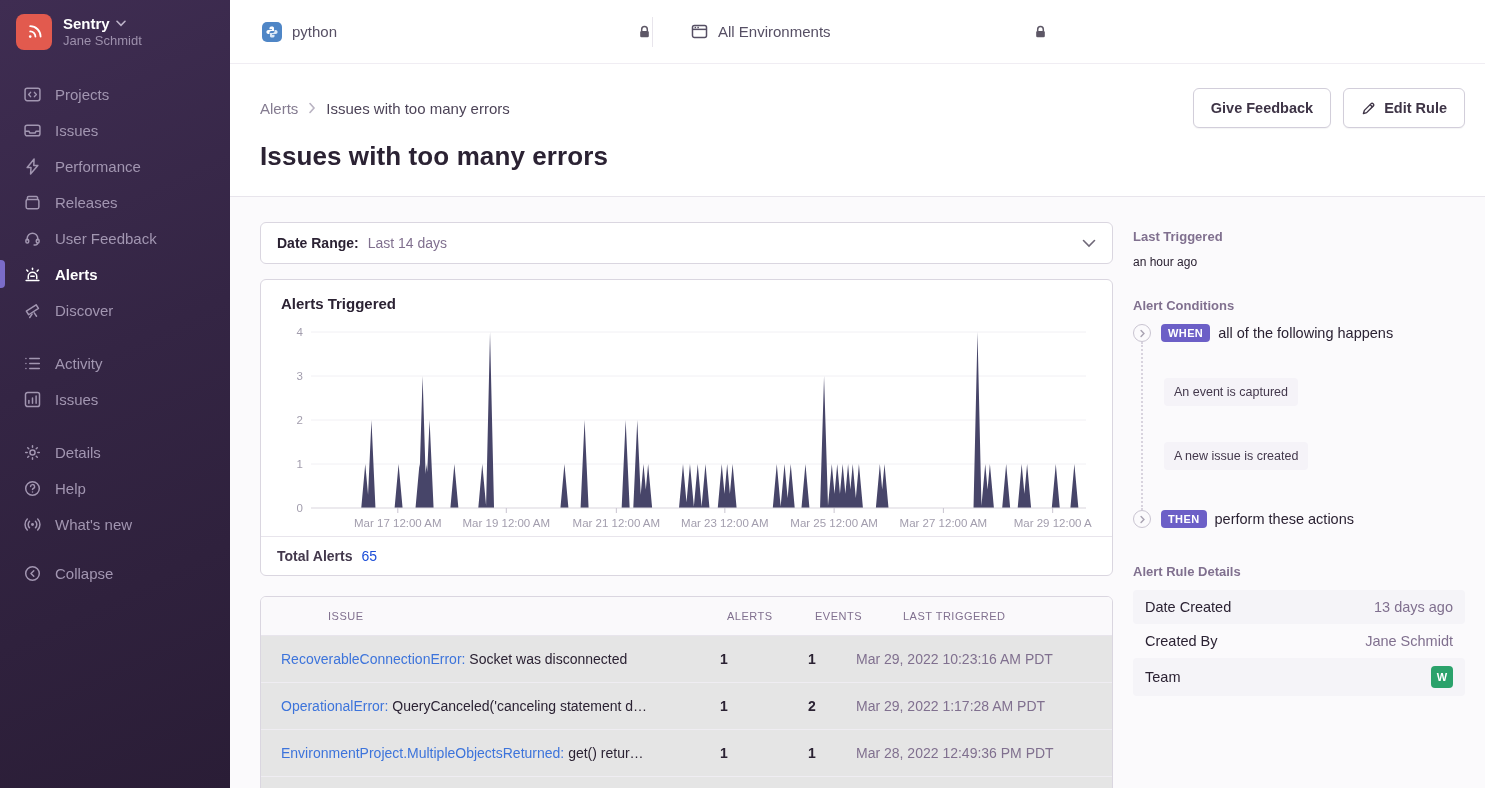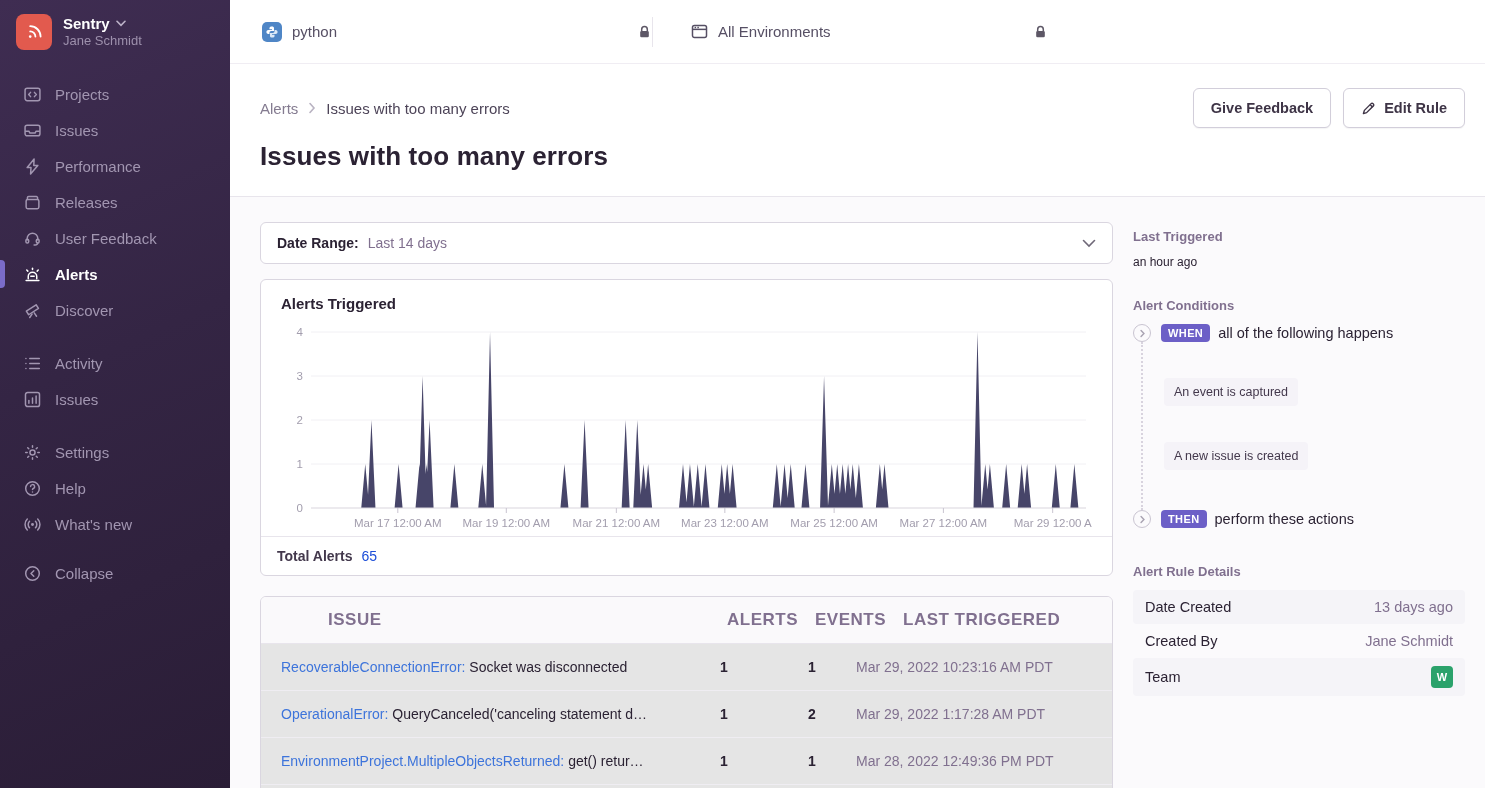--- a/index.html
+++ b/index.html
@@ -67,21 +67,21 @@
   .chart-card{ margin-top:15px; }
   .chart-inner{ padding:15px 20px 2px; }
   .chart-title{ font-size:15px; font-weight:700; color:#2B2233; margin-bottom:6px;}
   .chart-footer{ border-top:1px solid #E8E5EC; padding:11px 16px; display:flex; align-items:center; gap:9px;}
   .cf-label{ font-weight:700; font-size:14px; color:#43384C;}
   .cf-value{ font-size:14px; color:#1d4ed8;}
 
   .issues-card{ margin-top:20px; overflow:hidden; }
   .t-head, .t-row{ display:grid; grid-template-columns:1fr 88px 88px 236px; align-items:center;}
   .t-head{ background:#FAF9FB; border-bottom:1px solid #E8E5EC; padding:13px 20px; }
-  .t-head span{ font-size:17px; font-weight:700; letter-spacing:.5px; color:#80708F;padding-left:47px;}
+  .t-head span{ font-size:11px; font-weight:400; letter-spacing:.5px; color:#80708F;padding-left:47px;}
   .t-head .num, .t-row .num{ text-align:center; }
   .t-row{ padding:15px 20px; border-bottom:1px solid #EFEDF2; background:#e5e5e5;}
   .t-row:last-child{ border-bottom:none; }
   .t-issue{ font-size:14px; white-space:nowrap; overflow:hidden; text-overflow:ellipsis; padding-right:14px;}
   .t-issue .link{ color:#3D74DB; cursor:pointer;}
   .t-issue .rest{ color:#2B2233; }
   .t-row .num{ font-size:14px; font-weight:600; color:#2B2233;}
   .t-time{ font-size:14px; color:#80708F; }
 
   
@@ -233,21 +233,21 @@
             <path d="M8 1.6 V3"></path>
             <path d="M8 13 v1.4"></path>
             <path d="M1.6 8 H3"></path>
             <path d="M13 8 h1.4"></path>
             <path d="M3.5 3.5 L4.5 4.5"></path>
             <path d="M11.5 11.5 L12.5 12.5"></path>
             <path d="M12.5 3.5 L11.5 4.5"></path>
             <path d="M4.5 11.5 L3.5 12.5"></path>
           </svg>
         </span>
-      <span>Settings</span>
+      <span>Details</span>
     </div>
 
     <div class="nav-spacer"></div>
 
     <div class="nav-item">
       <span class="ic">
           <svg width="17" height="17" viewBox="0 0 16 16" fill="none" stroke="currentColor" stroke-width="1.4" stroke-linecap="round">
             <circle cx="8" cy="8" r="6.4"></circle>
             <path d="M6.2 6.2 a1.9 1.9 0 1 1 2.6 1.8 c-.5.2-.8.5-.8 1"></path>
             <path d="M8 11.4 h.01"></path>

